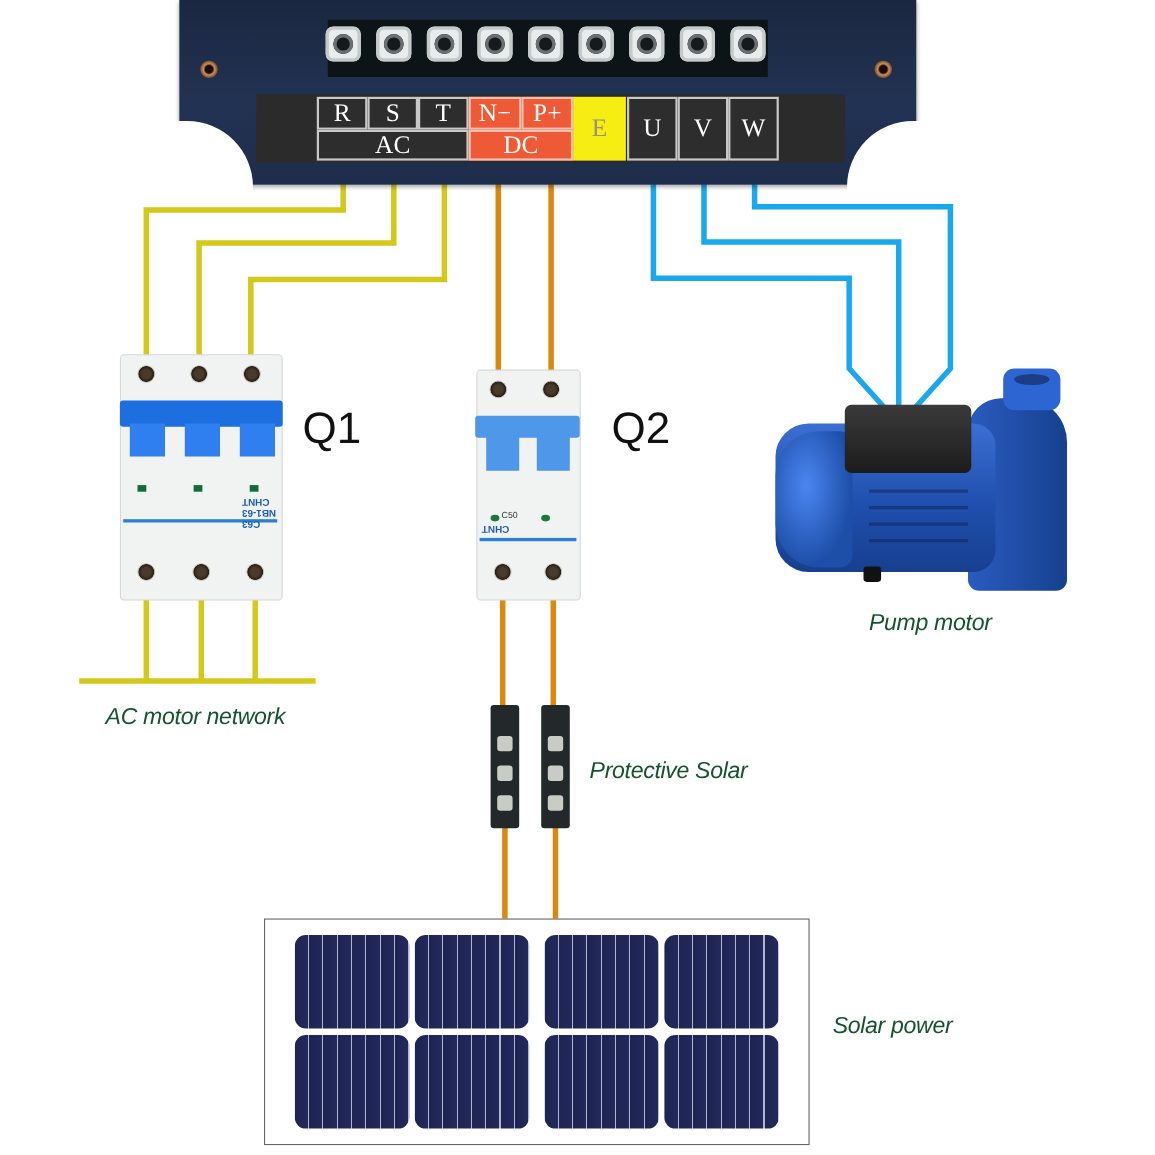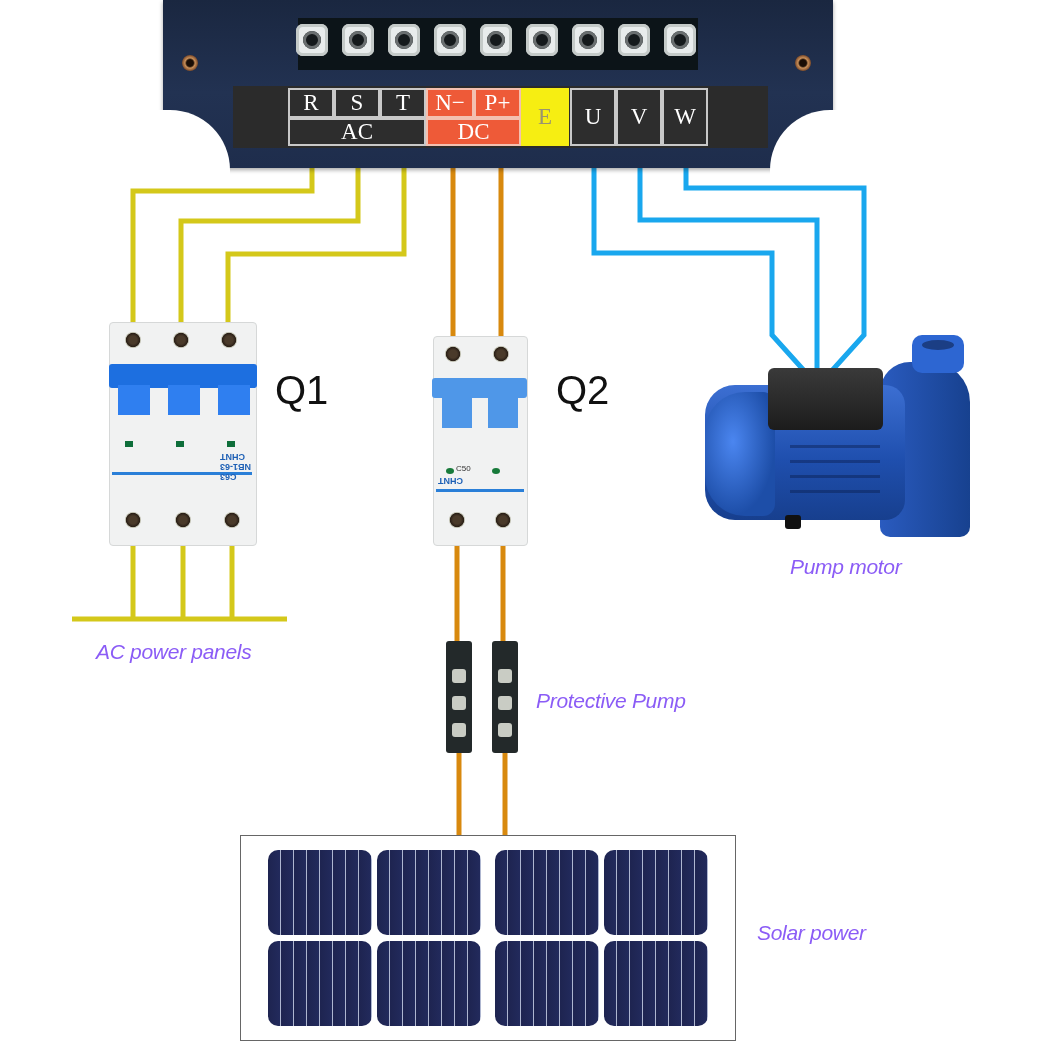--- a/index.html
+++ b/index.html
@@ -21,21 +21,21 @@
   .cell.yellow{background:#f6ee12;color:#9a9470;}
   
   .breaker{position:absolute;background:#f1f2f2;border:1px solid #d6d8d8;}
   .term{position:absolute;width:16px;height:16px;border-radius:50%;background:radial-gradient(circle,#4a3a2a 35%,#2a1f17 60%,#b9b9a8 65%,#ddd 100%);}
   .lever-band{position:absolute;background:#1d6fe0;border-radius:3px;}
   .lever{position:absolute;background:#2f7ff0;}
   .ind{position:absolute;width:8px;height:6px;background:#0e6e3a;}
   .stripe{position:absolute;height:3px;background:#2a7fd8;}
   .brand{position:absolute;font-size:9px;color:#1c5fb5;font-weight:bold;transform:rotate(180deg);}
   .tag{position:absolute;font-size:40px;color:#111;font-family:"Liberation Sans",sans-serif;}
-  .caption{position:absolute;font-size:21px;font-style:italic;color:#8b5cf6;font-family:"Liberation Sans",sans-serif;letter-spacing:-0.3px;}
+  .caption{position:absolute;font-size:21px;font-style:italic;color:#14532d;font-family:"Liberation Sans",sans-serif;letter-spacing:-0.3px;}
   
   .diode{position:absolute;width:26px;height:112px;background:#23292a;border-radius:3px;}
   .diode .dt{position:absolute;left:6px;width:14px;height:14px;background:#c9ccc4;border-radius:3px;}
   
   .pump-motor{position:absolute;left:705px;top:385px;width:200px;height:135px;background:linear-gradient(180deg,#3c6fd2,#1f4fae 55%,#173f8e);border-radius:30px 20px 20px 30px;}
   .pump-cap{position:absolute;left:705px;top:392px;width:70px;height:124px;background:radial-gradient(ellipse at 40% 40%,#4b86f0,#1d4ea8 70%);border-radius:40px 12px 12px 40px;}
   .pump-box{position:absolute;left:768px;top:368px;width:115px;height:62px;background:linear-gradient(180deg,#3a3a3a,#1c1c1c);border-radius:6px;}
   .pump-head{position:absolute;left:880px;top:362px;width:90px;height:175px;background:linear-gradient(90deg,#2a5bbf,#17418f);border-radius:30px 40px 10px 10px;}
   .pump-outlet{position:absolute;left:912px;top:335px;width:52px;height:38px;background:#2d66d2;border-radius:10px;}
   .pump-outlet::after{content:"";position:absolute;left:10px;top:5px;width:32px;height:10px;border-radius:50%;background:#1b3e84;}
@@ -114,21 +114,21 @@
 <div class="ind" style="left:125px;top:441px;"></div>
 <div class="ind" style="left:176px;top:441px;"></div>
 <div class="ind" style="left:227px;top:441px;"></div>
 <div class="stripe" style="left:112px;top:472px;width:140px;"></div>
 <div class="brand" style="left:220px;top:452px;line-height:10px;text-align:right;"><span>C63</span><br><span>NB1-63</span><br><span>CHNT</span></div>
 <div class="term" style="left:125px;top:512px;"></div>
 <div class="term" style="left:175px;top:512px;"></div>
 <div class="term" style="left:224px;top:512px;"></div>
 <div class="tag" style="left:275px;top:368px;">Q1</div>
 
-<div class="caption" style="left:96px;top:640px;">AC power panels</div>
+<div class="caption" style="left:96px;top:640px;">AC motor network</div>
 
 <div class="breaker" style="left:433px;top:336px;width:93px;height:208px;border-radius:4px;"></div>
 <div class="term" style="left:445px;top:346px;"></div>
 <div class="term" style="left:493px;top:346px;"></div>
 <div class="lever-band" style="left:432px;top:378px;width:95px;height:20px;background:#4f97e8;"></div>
 <div class="lever" style="left:442px;top:396px;width:30px;height:32px;background:#4f97e8;"></div>
 <div class="lever" style="left:488px;top:396px;width:30px;height:32px;background:#4f97e8;"></div>
 <div class="ind" style="left:446px;top:468px;border-radius:50%;background:#177a3a;"></div>
 <div class="ind" style="left:492px;top:468px;border-radius:50%;background:#177a3a;"></div>
 <div class="abs" style="left:456px;top:464px;font-size:8px;color:#333;">C50</div>
@@ -141,21 +141,21 @@
 <div class="diode" style="left:446px;top:641px;">
   <div class="dt" style="top:28px;"></div>
   <div class="dt" style="top:55px;"></div>
   <div class="dt" style="top:82px;"></div>
 </div>
 <div class="diode" style="left:492px;top:641px;">
   <div class="dt" style="top:28px;"></div>
   <div class="dt" style="top:55px;"></div>
   <div class="dt" style="top:82px;"></div>
 </div>
-<div class="caption" style="left:536px;top:689px;">Protective Pump</div>
+<div class="caption" style="left:536px;top:689px;">Protective Solar</div>
 
 <div class="pump-head"></div>
 <div class="pump-outlet"></div>
 <div class="pump-motor"></div>
 <div class="pump-fin" style="top:445px;"></div>
 <div class="pump-fin" style="top:460px;"></div>
 <div class="pump-fin" style="top:475px;"></div>
 <div class="pump-fin" style="top:490px;"></div>
 <div class="pump-cap"></div>
 <div class="pump-box"></div>

